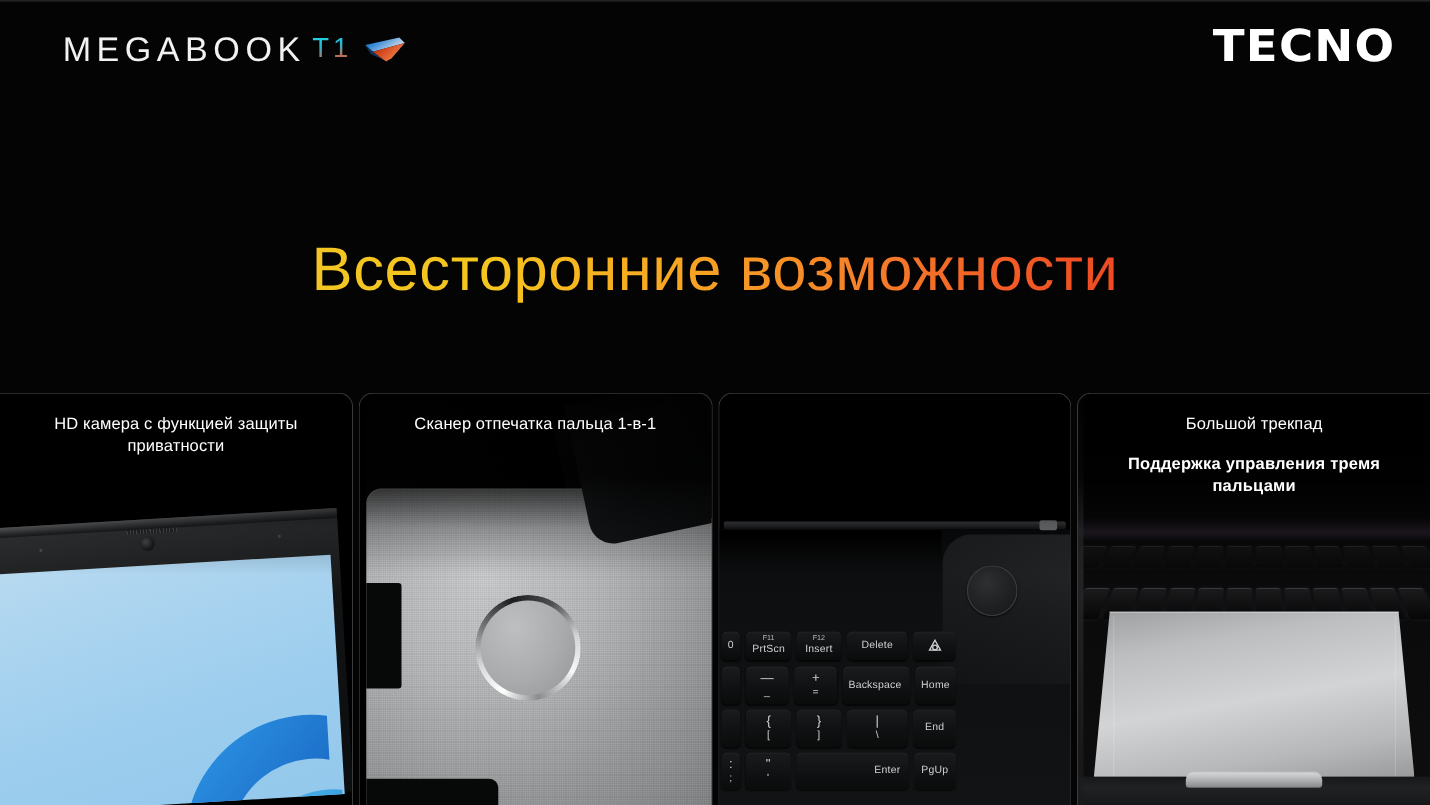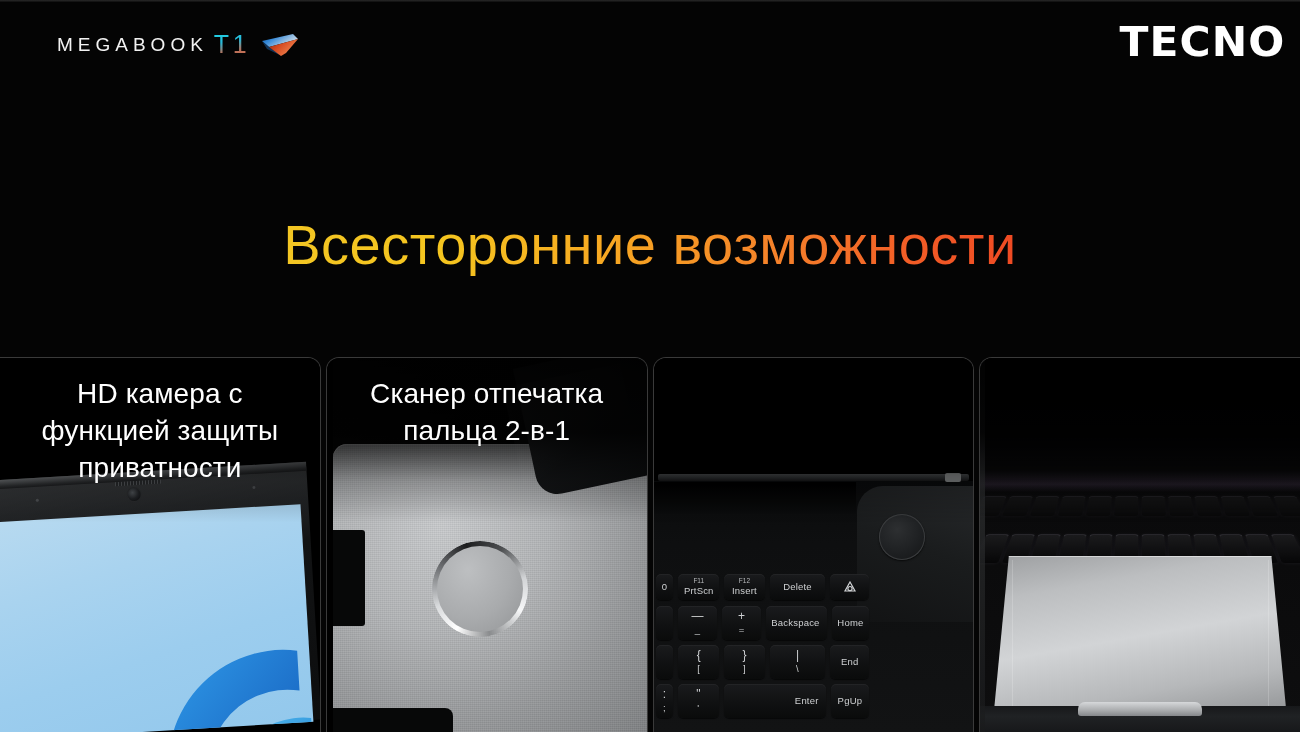--- a/index.html
+++ b/index.html
@@ -37,21 +37,21 @@
   .megabook-logo {
     position: absolute;
     left: 57px;
     top: 27px;
     display: flex;
     align-items: center;
     height: 34px;
   }
   .mb-word {
     font-family: "Liberation Sans", sans-serif;
-    font-size: 19px;
+    font-size: 31px;
     font-weight: 300;
     letter-spacing: 5.0px;
     color: #f2f2f2;
     line-height: 1;
   }
   .mb-t1 {
     font-family: "Liberation Sans", sans-serif;
     font-size: 25px;
     font-weight: 300;
     letter-spacing: 3.5px;
@@ -66,21 +66,21 @@
     margin-left: 9px;
     width: 40px;
     height: 26px;
     position: relative;
     top: 1px;
   }
 
   
   .tecno-logo {
     position: absolute;
-    right: 15px;
+    right: 32px;
     top: 22px;
     height: 40px;
     display: flex;
     align-items: flex-start;
   }
   .tecno-word {
     font-family: "DejaVu Sans", sans-serif;
     font-size: 40px;
     font-weight: 700;
     letter-spacing: 1.0px;
@@ -146,21 +146,21 @@
   }
   .card-text {
     position: relative;
     z-index: 6;
     padding: 18px 16px 0 16px;
     text-align: center;
     pointer-events: none;
   }
   .card-title {
     font-family: "Liberation Sans", sans-serif;
-    font-size: 28px;
+    font-size: 15px;
     font-weight: 400;
     color: #ffffff;
     line-height: 1.32;
     letter-spacing: 0.1px;
     margin: 0;
   }
   .card-sub {
     font-family: "Liberation Sans", sans-serif;
     font-size: 15px;
     font-weight: 700;
@@ -599,21 +599,21 @@
           <div class="c2-notch2"></div>
         </div>
         <div class="c2-ring"></div>
         <div class="c2-ringinner"></div>
         <div class="c2-lid"></div>
         <div class="c2-lidsheen"></div>
         <div class="c2-glow"></div>
       </div>
       <div class="card-vignette"></div>
       <div class="card-text">
-        <p class="card-title">Сканер отпечатка пальца 2-в-1</p>
+        <p class="card-title">Сканер отпечатка пальца 1-в-1</p>
       </div>
     </div>
 
     <div class="card">
       <div class="card-art">
         <div class="c3-deck"></div>
         <div class="c3-shadowbar"></div>
         <div class="c3-corner"></div>
         <div class="c3-power"></div>
         <div class="c3-hinge"></div>
@@ -736,16 +736,20 @@
           </div>
         </div>
         <div class="c4-trackpad">
           <div class="c4-tp-inner"></div>
         </div>
         <div class="c4-front"></div>
         <div class="c4-tab"></div>
         <div class="c4-leftedge"></div>
       </div>
       <div class="card-vignette"></div>
+      <div class="card-text">
+        <p class="card-title">Большой трекпад</p>
+        <p class="card-sub">Поддержка управления тремя пальцами</p>
+      </div>
     </div>
 
   </div>
 </div>
 
 </body></html>

